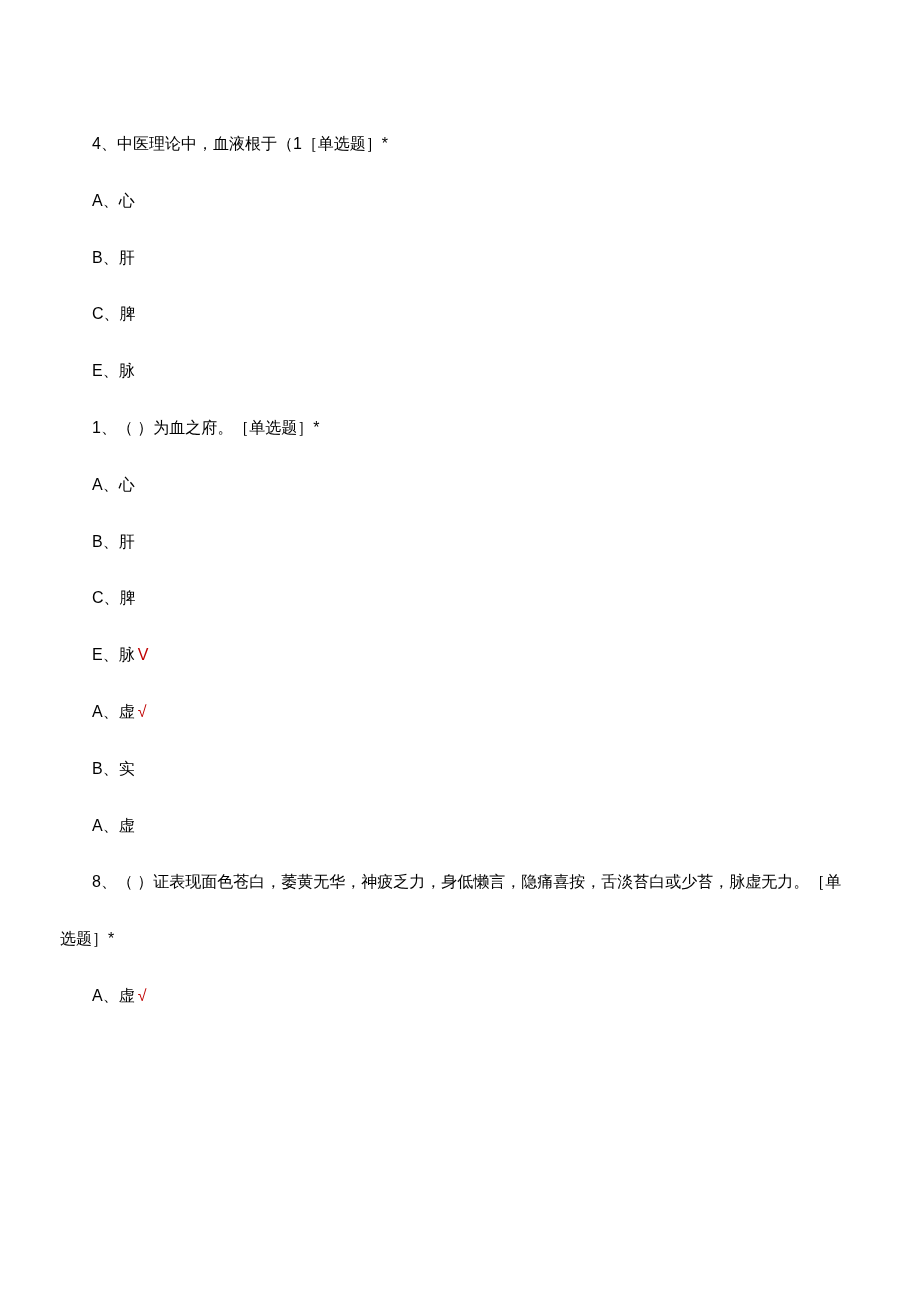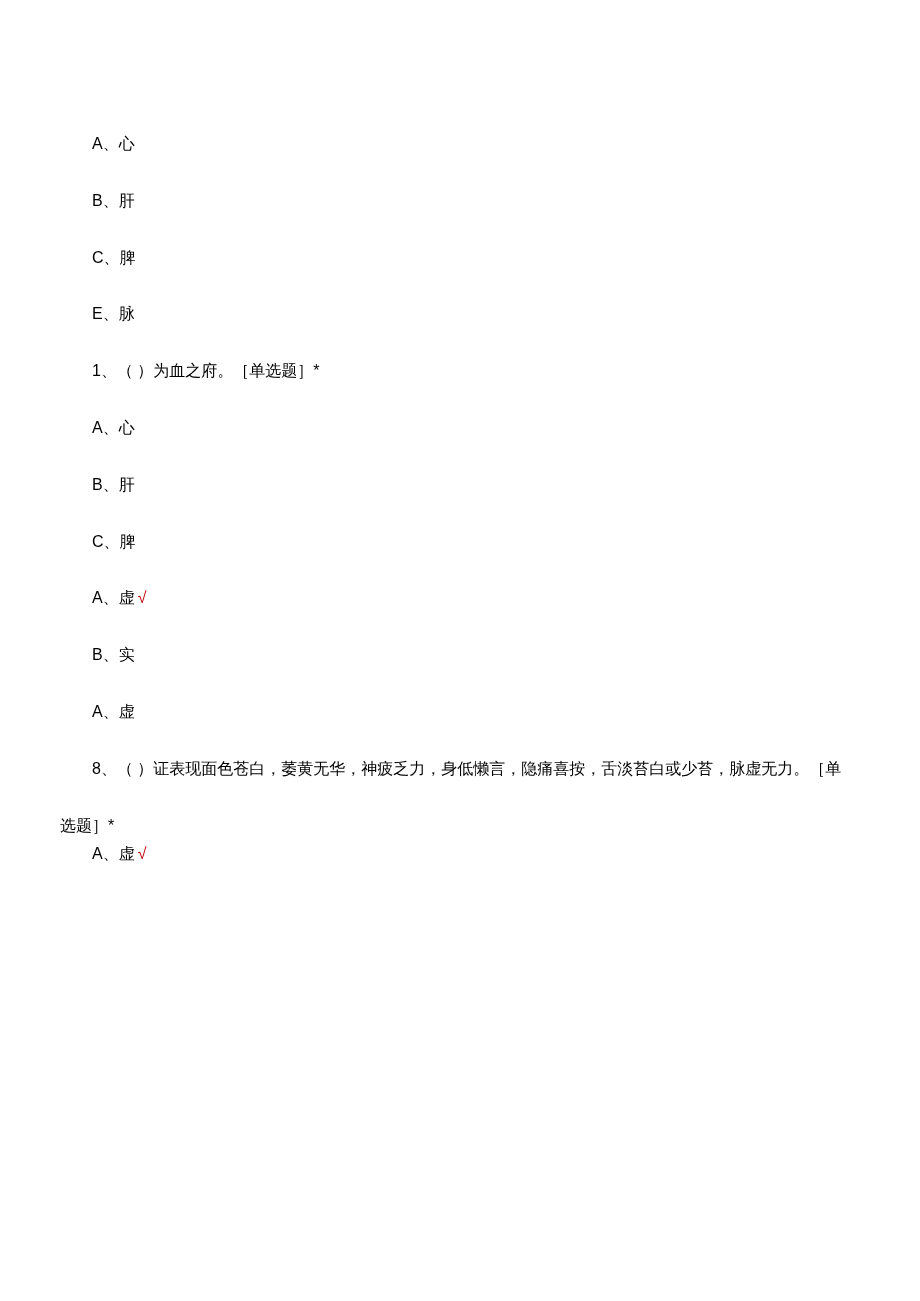--- a/index.html
+++ b/index.html
@@ -22,42 +22,47 @@
     }
     .line {
       margin-bottom: 28px;
       text-indent: 2em;
     }
     .line-wrap {
       margin-bottom: 28px;
       text-indent: 2em;
     }
     .line-wrap-continue {
+      margin-bottom: 28px;
       text-indent: 0;
     }
     .check {
       color: #c00000;
       font-weight: normal;
       margin-left: 3px;
     }
   </style>
 </head>
 <body>
 
 <div class="content">
 
+  <div class="line">4、中医理论中，血液根于（1［单选题］*</div>
   <div class="line">A、心</div>
   <div class="line">B、肝</div>
   <div class="line">C、脾</div>
   <div class="line">E、脉</div>
 
   <div class="line">1、（ ）为血之府。［单选题］*</div>
   <div class="line">A、心</div>
   <div class="line">B、肝</div>
   <div class="line">C、脾</div>
+  <div class="line">
+    <span>E、脉</span><span class="check">V</span>
+  </div>
 
   <div class="line">
     <span>A、虚</span><span class="check">√</span>
   </div>
   <div class="line">B、实</div>
 
   <div class="line">A、虚</div>
 
   <div class="line-wrap">8、（ ）证表现面色苍白，萎黄无华，神疲乏力，身低懒言，隐痛喜按，舌淡苔白或少苔，脉虚无力。［单</div>
   <div class="line-wrap-continue">选题］*</div>

